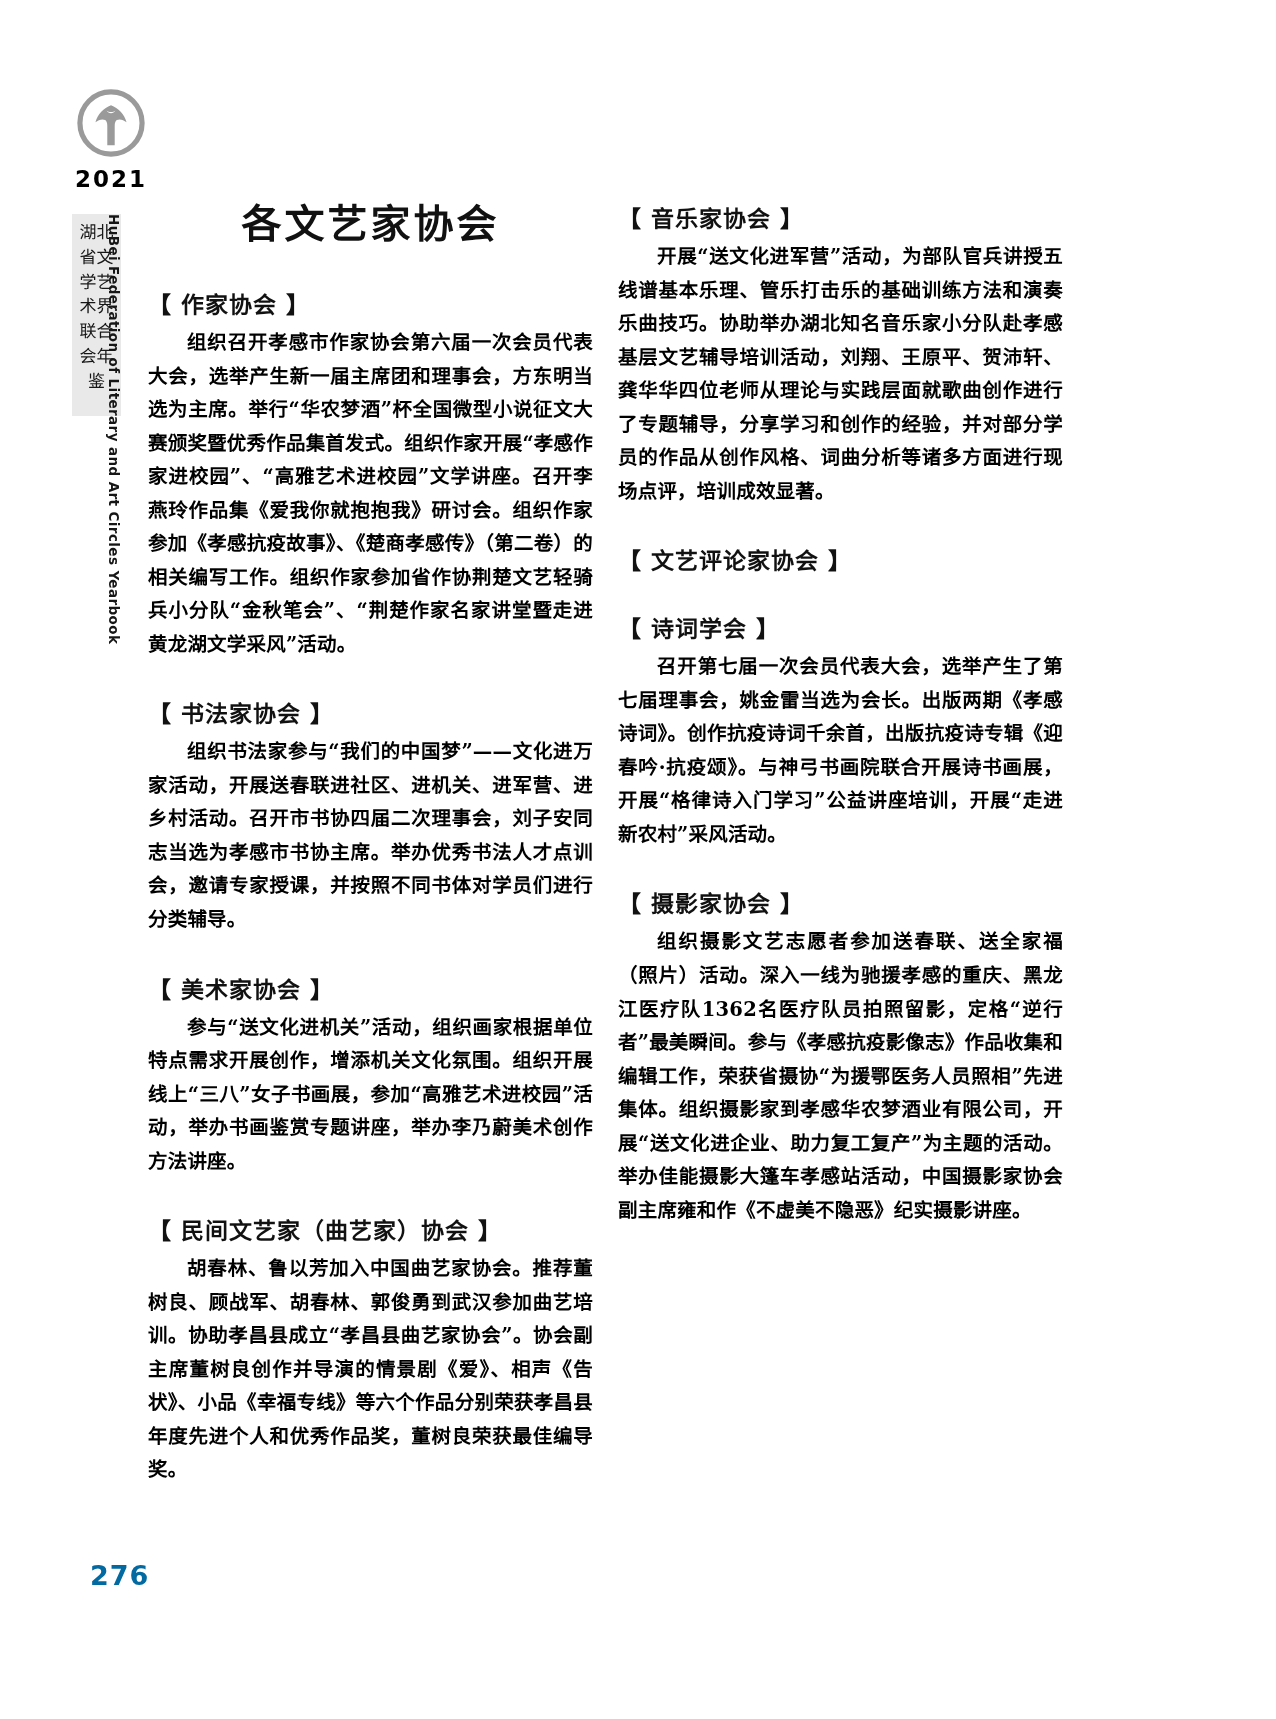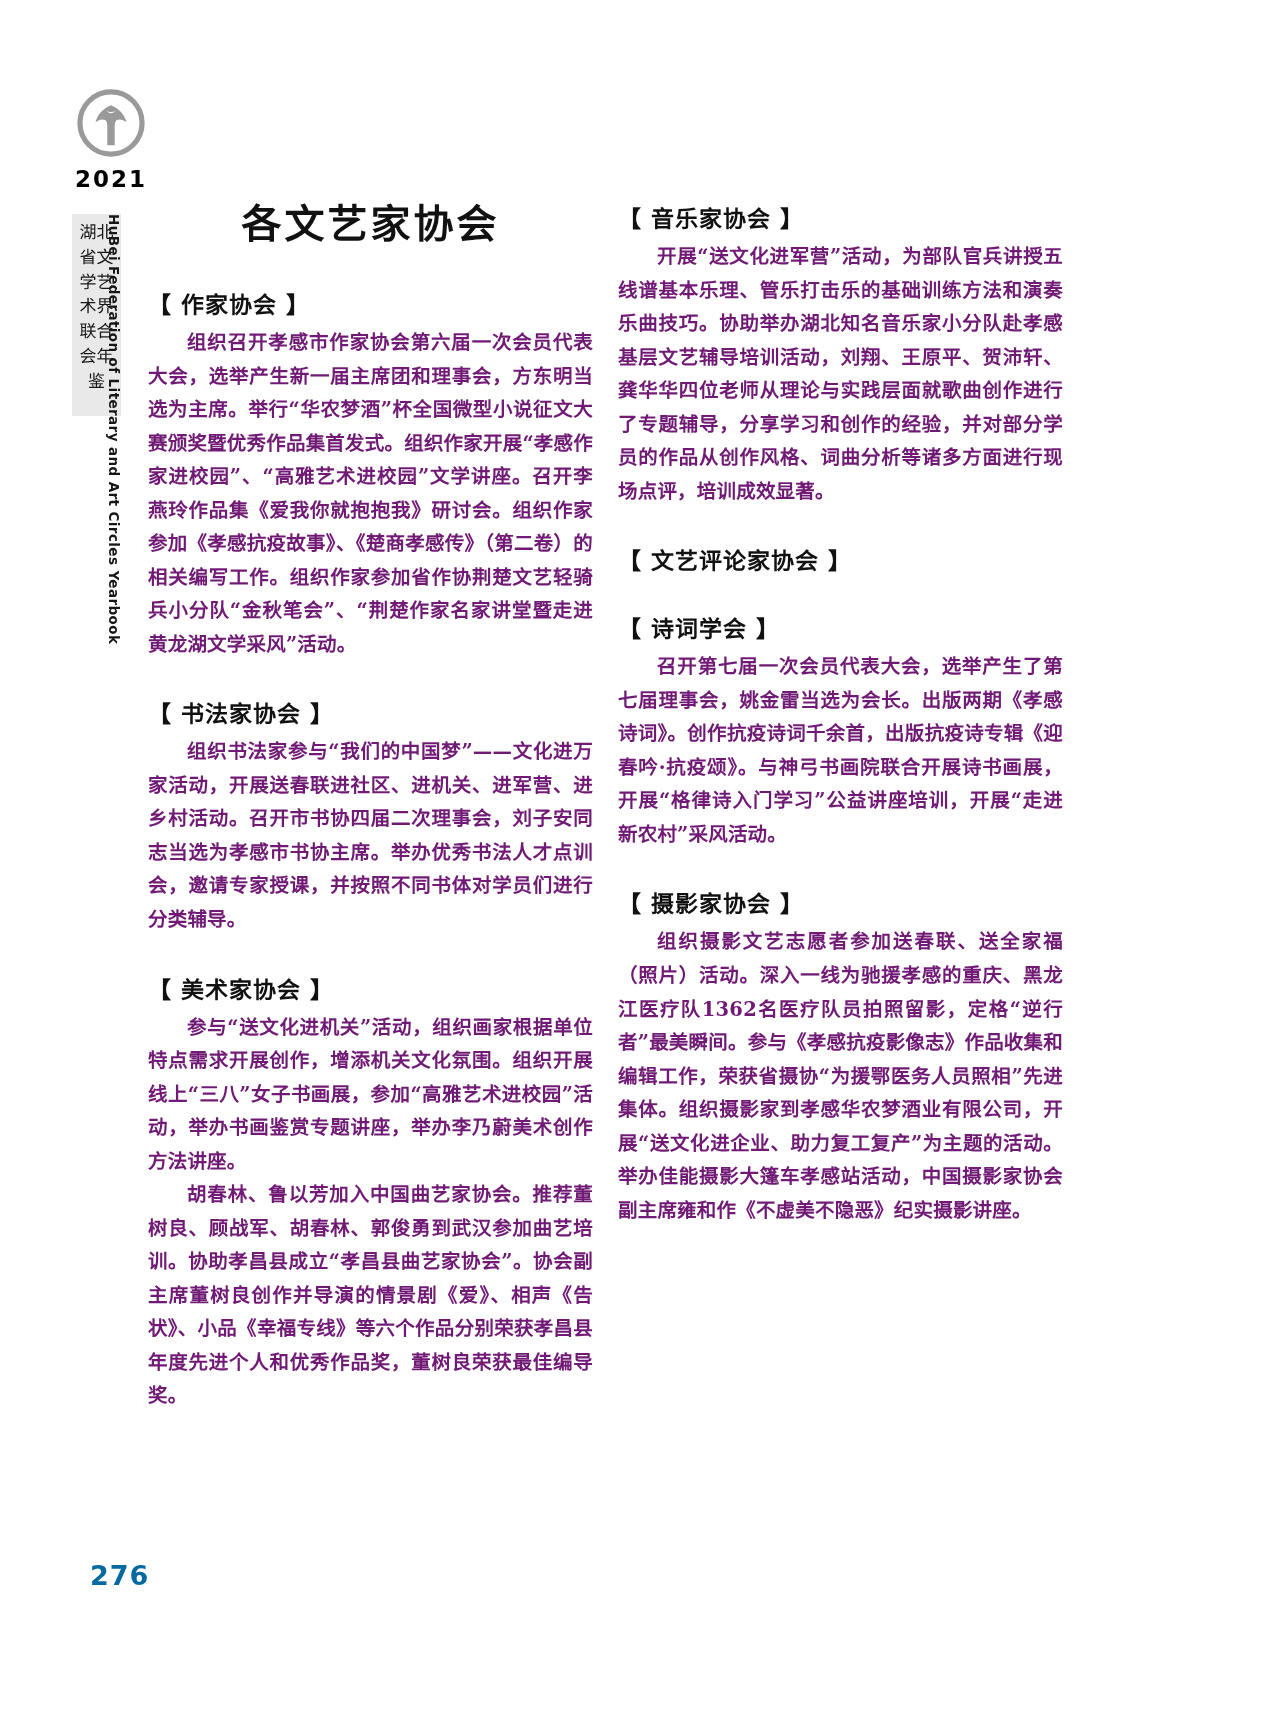--- a/index.html
+++ b/index.html
@@ -124,21 +124,21 @@
   .col-right > .sec-head:first-child   { margin-top: 4px; }
 
   .para {
     font-family: "DejaVu Serif", "Liberation Serif", serif;
     font-weight: bold;
     font-size: 19.5px;
     line-height: 1.72;
     text-align: justify;
     text-justify: inter-ideograph;
     text-indent: 2em;
-    color: #701a75;
+    color: #000000;
     margin: 0;
     letter-spacing: 0.2px;
   }
 
   .folio {
     position: absolute;
     left: 90px;
     bottom: 128px;
     font-family: "DejaVu Sans", sans-serif;
     font-weight: bold;
@@ -176,20 +176,21 @@
 
       <h2 class="sec-head">【 作家协会 】</h2>
       <p class="para">组织召开孝感市作家协会第六届一次会员代表大会，选举产生新一届主席团和理事会，方东明当选为主席。举行“华农梦酒”杯全国微型小说征文大赛颁奖暨优秀作品集首发式。组织作家开展“孝感作家进校园”、“高雅艺术进校园”文学讲座。召开李燕玲作品集《爱我你就抱抱我》研讨会。组织作家参加《孝感抗疫故事》、《楚商孝感传》（第二卷）的相关编写工作。组织作家参加省作协荆楚文艺轻骑兵小分队“金秋笔会”、“荆楚作家名家讲堂暨走进黄龙湖文学采风”活动。</p>
 
       <h2 class="sec-head">【 书法家协会 】</h2>
       <p class="para">组织书法家参与“我们的中国梦”——文化进万家活动，开展送春联进社区、进机关、进军营、进乡村活动。召开市书协四届二次理事会，刘子安同志当选为孝感市书协主席。举办优秀书法人才点训会，邀请专家授课，并按照不同书体对学员们进行分类辅导。</p>
 
       <h2 class="sec-head">【 美术家协会 】</h2>
       <p class="para">参与“送文化进机关”活动，组织画家根据单位特点需求开展创作，增添机关文化氛围。组织开展线上“三八”女子书画展，参加“高雅艺术进校园”活动，举办书画鉴赏专题讲座，举办李乃蔚美术创作方法讲座。</p>
 
+      <h2 class="sec-head">【 民间文艺家（曲艺家）协会 】</h2>
       <p class="para">胡春林、鲁以芳加入中国曲艺家协会。推荐董树良、顾战军、胡春林、郭俊勇到武汉参加曲艺培训。协助孝昌县成立“孝昌县曲艺家协会”。协会副主席董树良创作并导演的情景剧《爱》、相声《告状》、小品《幸福专线》等六个作品分别荣获孝昌县年度先进个人和优秀作品奖，董树良荣获最佳编导奖。</p>
     </div>
 
     <div class="col col-right">
       <h2 class="sec-head">【 音乐家协会 】</h2>
       <p class="para">开展“送文化进军营”活动，为部队官兵讲授五线谱基本乐理、管乐打击乐的基础训练方法和演奏乐曲技巧。协助举办湖北知名音乐家小分队赴孝感基层文艺辅导培训活动，刘翔、王原平、贺沛轩、龚华华四位老师从理论与实践层面就歌曲创作进行了专题辅导，分享学习和创作的经验，并对部分学员的作品从创作风格、词曲分析等诸多方面进行现场点评，培训成效显著。</p>
 
       <h2 class="sec-head">【 文艺评论家协会 】</h2>
 
       <h2 class="sec-head">【 诗词学会 】</h2>

